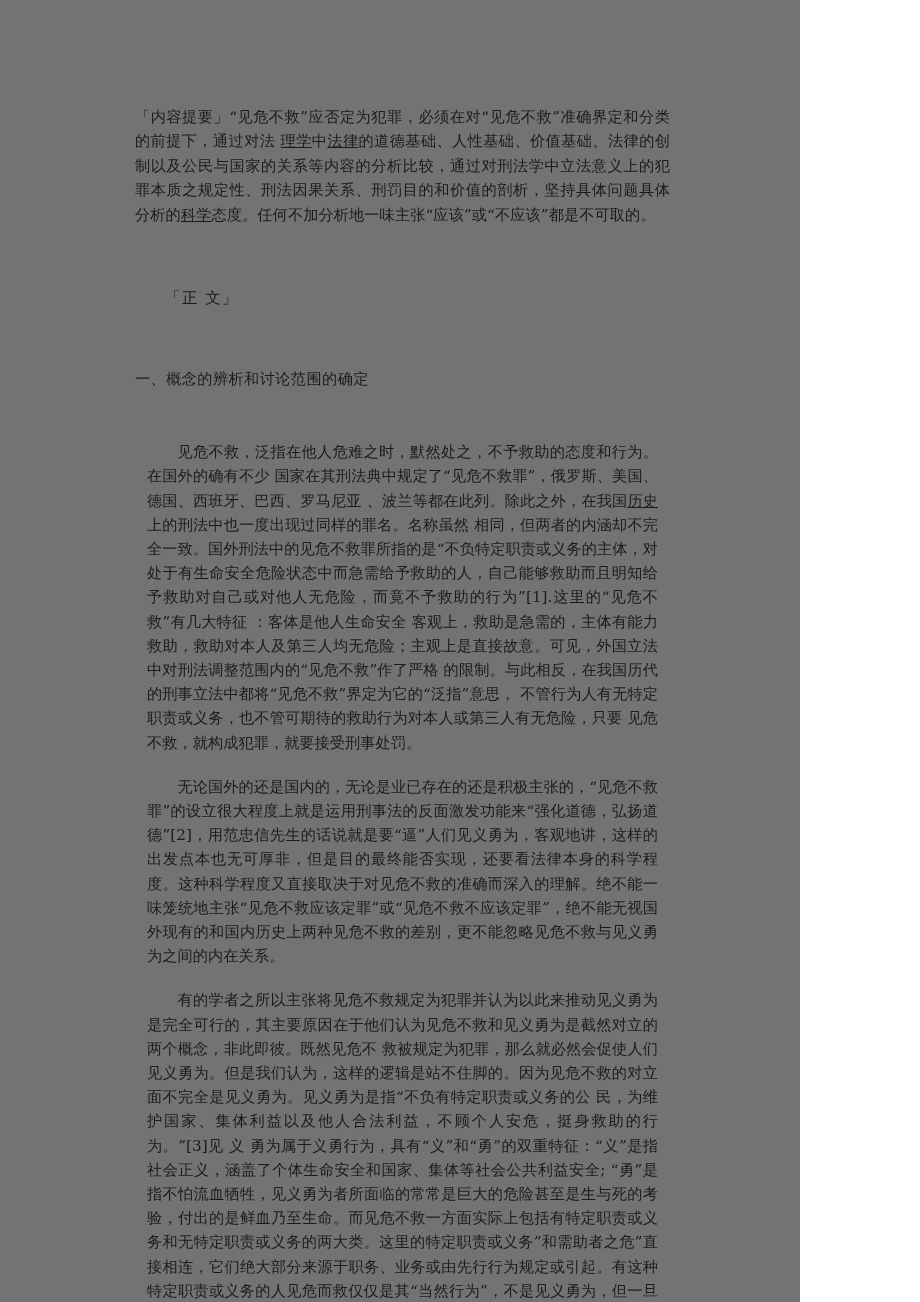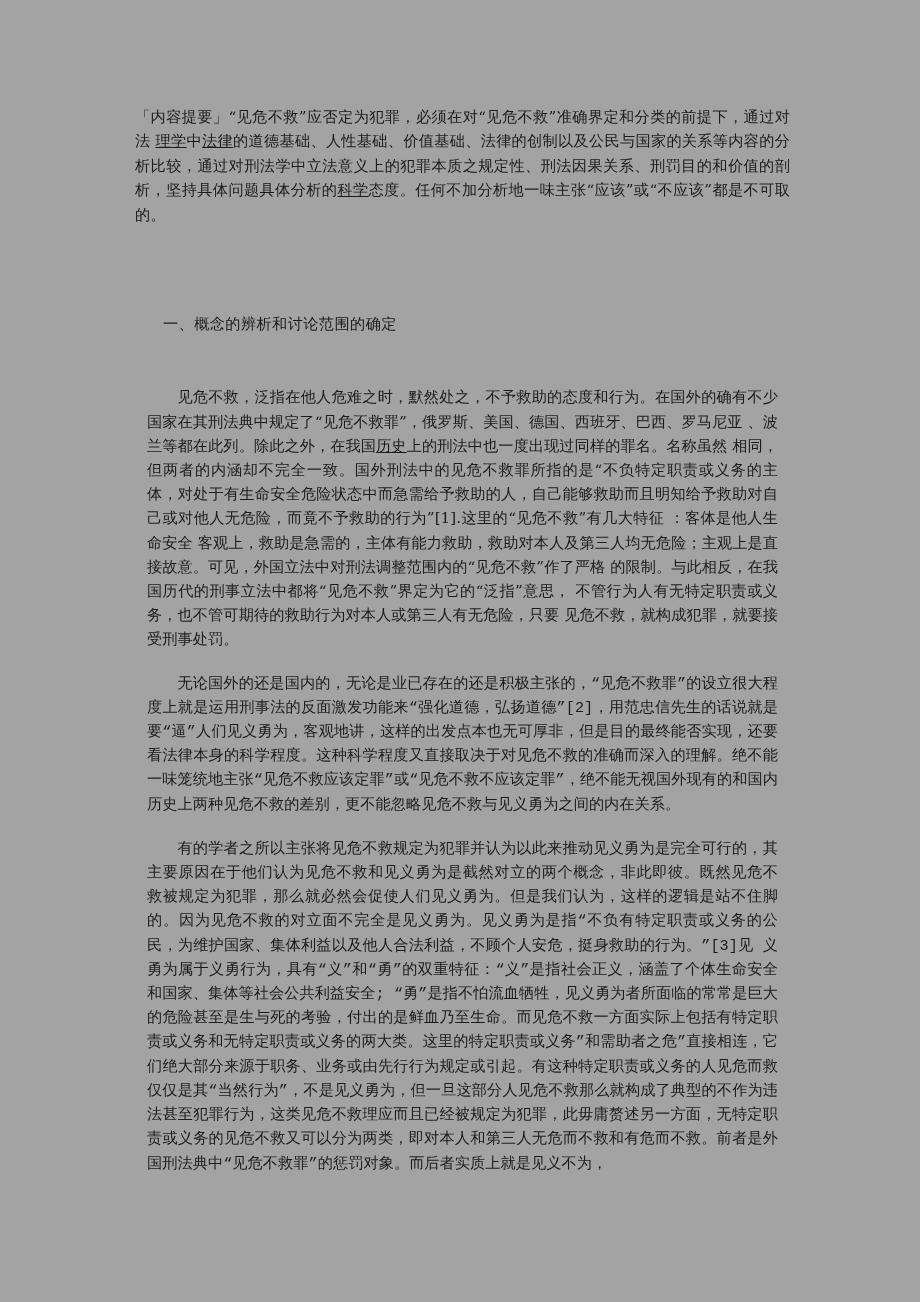--- a/index.html
+++ b/index.html
@@ -9,23 +9,23 @@
   }
   body {
     width: 920px;
     height: 1302px;
     font-family: "DejaVu Serif", "Liberation Serif", serif;
     color: #1b1b1b;
     overflow: hidden;
   }
   .page {
     position: relative;
-    width: 920px;
+    width: 800px;
     height: 1302px;
-    background: #a3a3a3;
+    background: #737373;
     box-sizing: border-box;
     padding: 105px 130px 0 135px;
   }
   .abstract {
     font-size: 15.2px;
     line-height: 24.4px;
     text-align: justify;
     text-justify: inter-character;
     letter-spacing: 0.1px;
     margin: 0 0 0 0;
@@ -36,49 +36,49 @@
 
   .zhengwen {
     font-size: 15.4px;
     line-height: 24px;
     margin-left: 30px;
     letter-spacing: 1.5px;
   }
   .section-heading {
     font-size: 15.2px;
     line-height: 24px;
-    margin-left: 28px;
     letter-spacing: 0.4px;
   }
   .body-para {
     font-size: 15.2px;
     line-height: 24.2px;
     text-align: justify;
     text-justify: inter-character;
     text-indent: 2em;
     letter-spacing: 0.05px;
     margin: 12px;
   }
-  .body-para + .body-para { margin-top: 20px; font-family: Liberation Mono, monospace; }
+  .body-para + .body-para { margin-top: 20px; }
 
   a.ulink {
     color: #1b1b1b;
     text-decoration: underline;
     text-underline-offset: 1px;
   }
 </style>
 </head>
 <body>
 
 <div class="page">
 
   <p class="abstract"><span>「内容提要」</span><span>“见危不救”应否定为犯罪，必须在对“见危不救”准确界定和分类的前提下，通过对法 </span><a class="ulink" href="#">理学</a><span>中</span><a class="ulink" href="#">法律</a><span>的道德基础、人性基础、价值基础、法律的创制以及公民与国家的关系等内容的分析比较，通过对刑法学中立法意义上的犯罪本质之规定性、刑法因果关系、刑罚目的和价值的剖析，坚持具体问题具体分析的</span><a class="ulink" href="#">科学</a><span>态度。任何不加分析地一味主张“应该”或“不应该”都是不可取的。</span></p>
 
   <div class="spacer-lg"></div>
 
+  <p class="zhengwen">「正 文」</p>
 
   <div class="spacer-md"></div>
 
   <p class="section-heading">一、概念的辨析和讨论范围的确定</p>
 
   <div class="spacer-sm"></div>
 
   <p class="body-para"><span>见危不救，泛指在他人危难之时，默然处之，不予救助的态度和行为。在国外的确有不少 国家在其刑法典中规定了“见危不救罪”，俄罗斯、美国、德国、西班牙、巴西、罗马尼亚 、波兰等都在此列。除此之外，在我国</span><a class="ulink" href="#">历史</a><span>上的刑法中也一度出现过同样的罪名。名称虽然 相同，但两者的内涵却不完全一致。国外刑法中的见危不救罪所指的是“不负特定职责或义务的主体，对处于有生命安全危险状态中而急需给予救助的人，自己能够救助而且明知给予救助对自己或对他人无危险，而竟不予救助的行为”[1].这里的“见危不救”有几大特征 ：客体是他人生命安全 客观上，救助是急需的，主体有能力救助，救助对本人及第三人均无危险；主观上是直接故意。可见，外国立法中对刑法调整范围内的“见危不救”作了严格 的限制。与此相反，在我国历代的刑事立法中都将“见危不救”界定为它的“泛指”意思， 不管行为人有无特定职责或义务，也不管可期待的救助行为对本人或第三人有无危险，只要 见危不救，就构成犯罪，就要接受刑事处罚。</span></p>
 
   <p class="body-para">无论国外的还是国内的，无论是业已存在的还是积极主张的，“见危不救罪”的设立很大程度上就是运用刑事法的反面激发功能来“强化道德，弘扬道德”[2]，用范忠信先生的话说就是要“逼”人们见义勇为，客观地讲，这样的出发点本也无可厚非，但是目的最终能否实现，还要看法律本身的科学程度。这种科学程度又直接取决于对见危不救的准确而深入的理解。绝不能一味笼统地主张“见危不救应该定罪”或“见危不救不应该定罪”，绝不能无视国外现有的和国内历史上两种见危不救的差别，更不能忽略见危不救与见义勇为之间的内在关系。</p>

